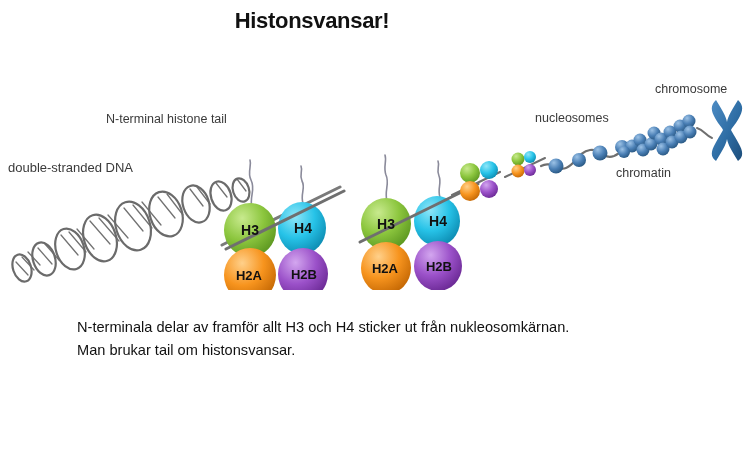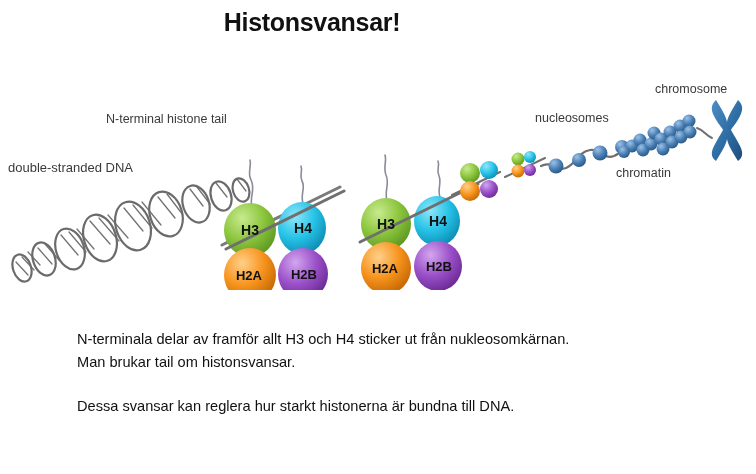--- a/index.html
+++ b/index.html
@@ -16,21 +16,21 @@
     color: #000000;
   }
 
   
   #slide-title {
     position: absolute;
     top: 8px;
     left: 0;
     width: 624px;
     text-align: center;
-    font-size: 25px;
+    font-size: 22px;
     font-weight: bold;
     letter-spacing: -0.3px;
     color: #111111;
     font-family: "Liberation Sans", sans-serif;
   }
 
   
   #figure {
     position: absolute;
     top: 60px;
@@ -47,21 +47,20 @@
   
   #body-text {
     position: absolute;
     left: 77px;
     top: 316px;
     width: 660px;
     font-size: 14.6px;
     line-height: 22.5px;
     color: #111111;
     font-family: "Liberation Sans", sans-serif;
-    margin-top: 12px;
   }
   #body-text .para {
     margin: 0;
   }
   #body-text .para + .para {
     margin-top: 22px;
   }
   #body-text .line {
     display: block;
     white-space: nowrap;
@@ -246,16 +245,13 @@
     <text class="figure-label" x="616" y="117" font-size="12.5">chromatin</text>
     <text class="figure-label" x="655" y="33" font-size="12.5">chromosome</text>
   </svg>
 </div>
 
 <div id="body-text">
   <p class="para">
     <span class="line">N-terminala delar av framför allt H3 och H4 sticker ut från nukleosomkärnan.</span>
     <span class="line">Man brukar tail om histonsvansar.</span>
   </p>
-  <p class="para">
-    <span class="line">Dessa svansar kan reglera hur starkt histonerna är bundna till DNA.</span>
-  </p>
 </div>
 
 </body></html>

